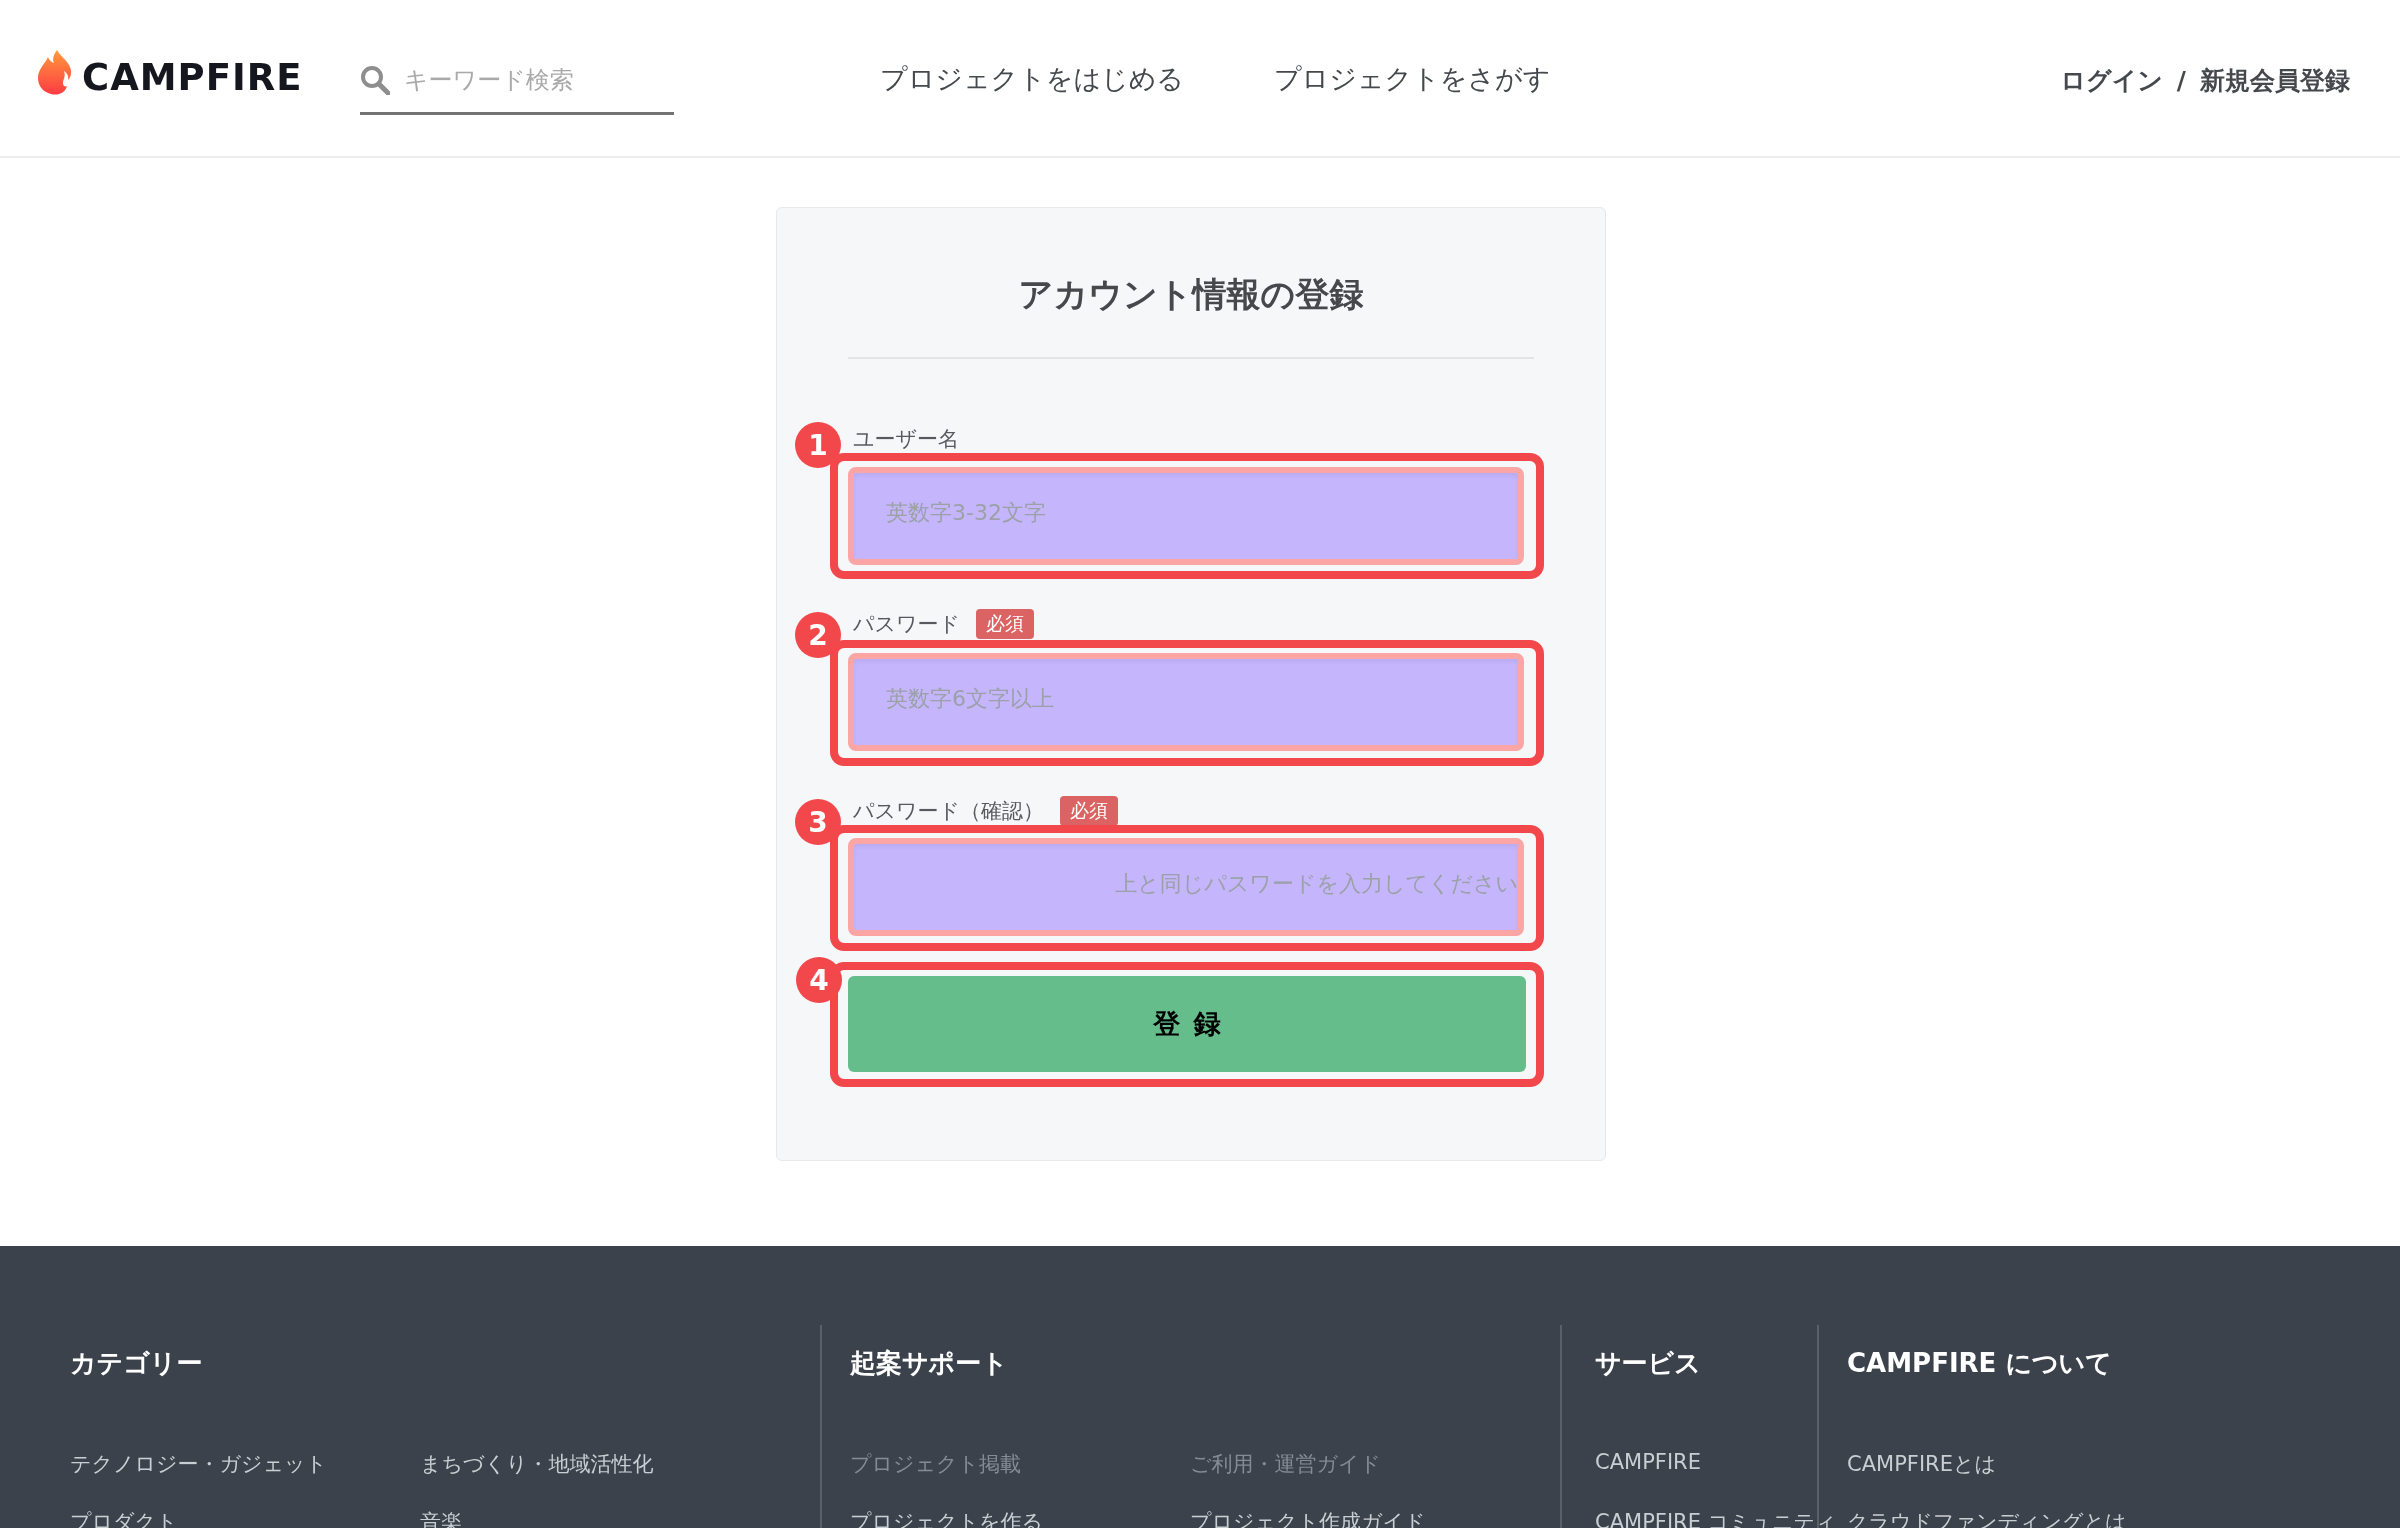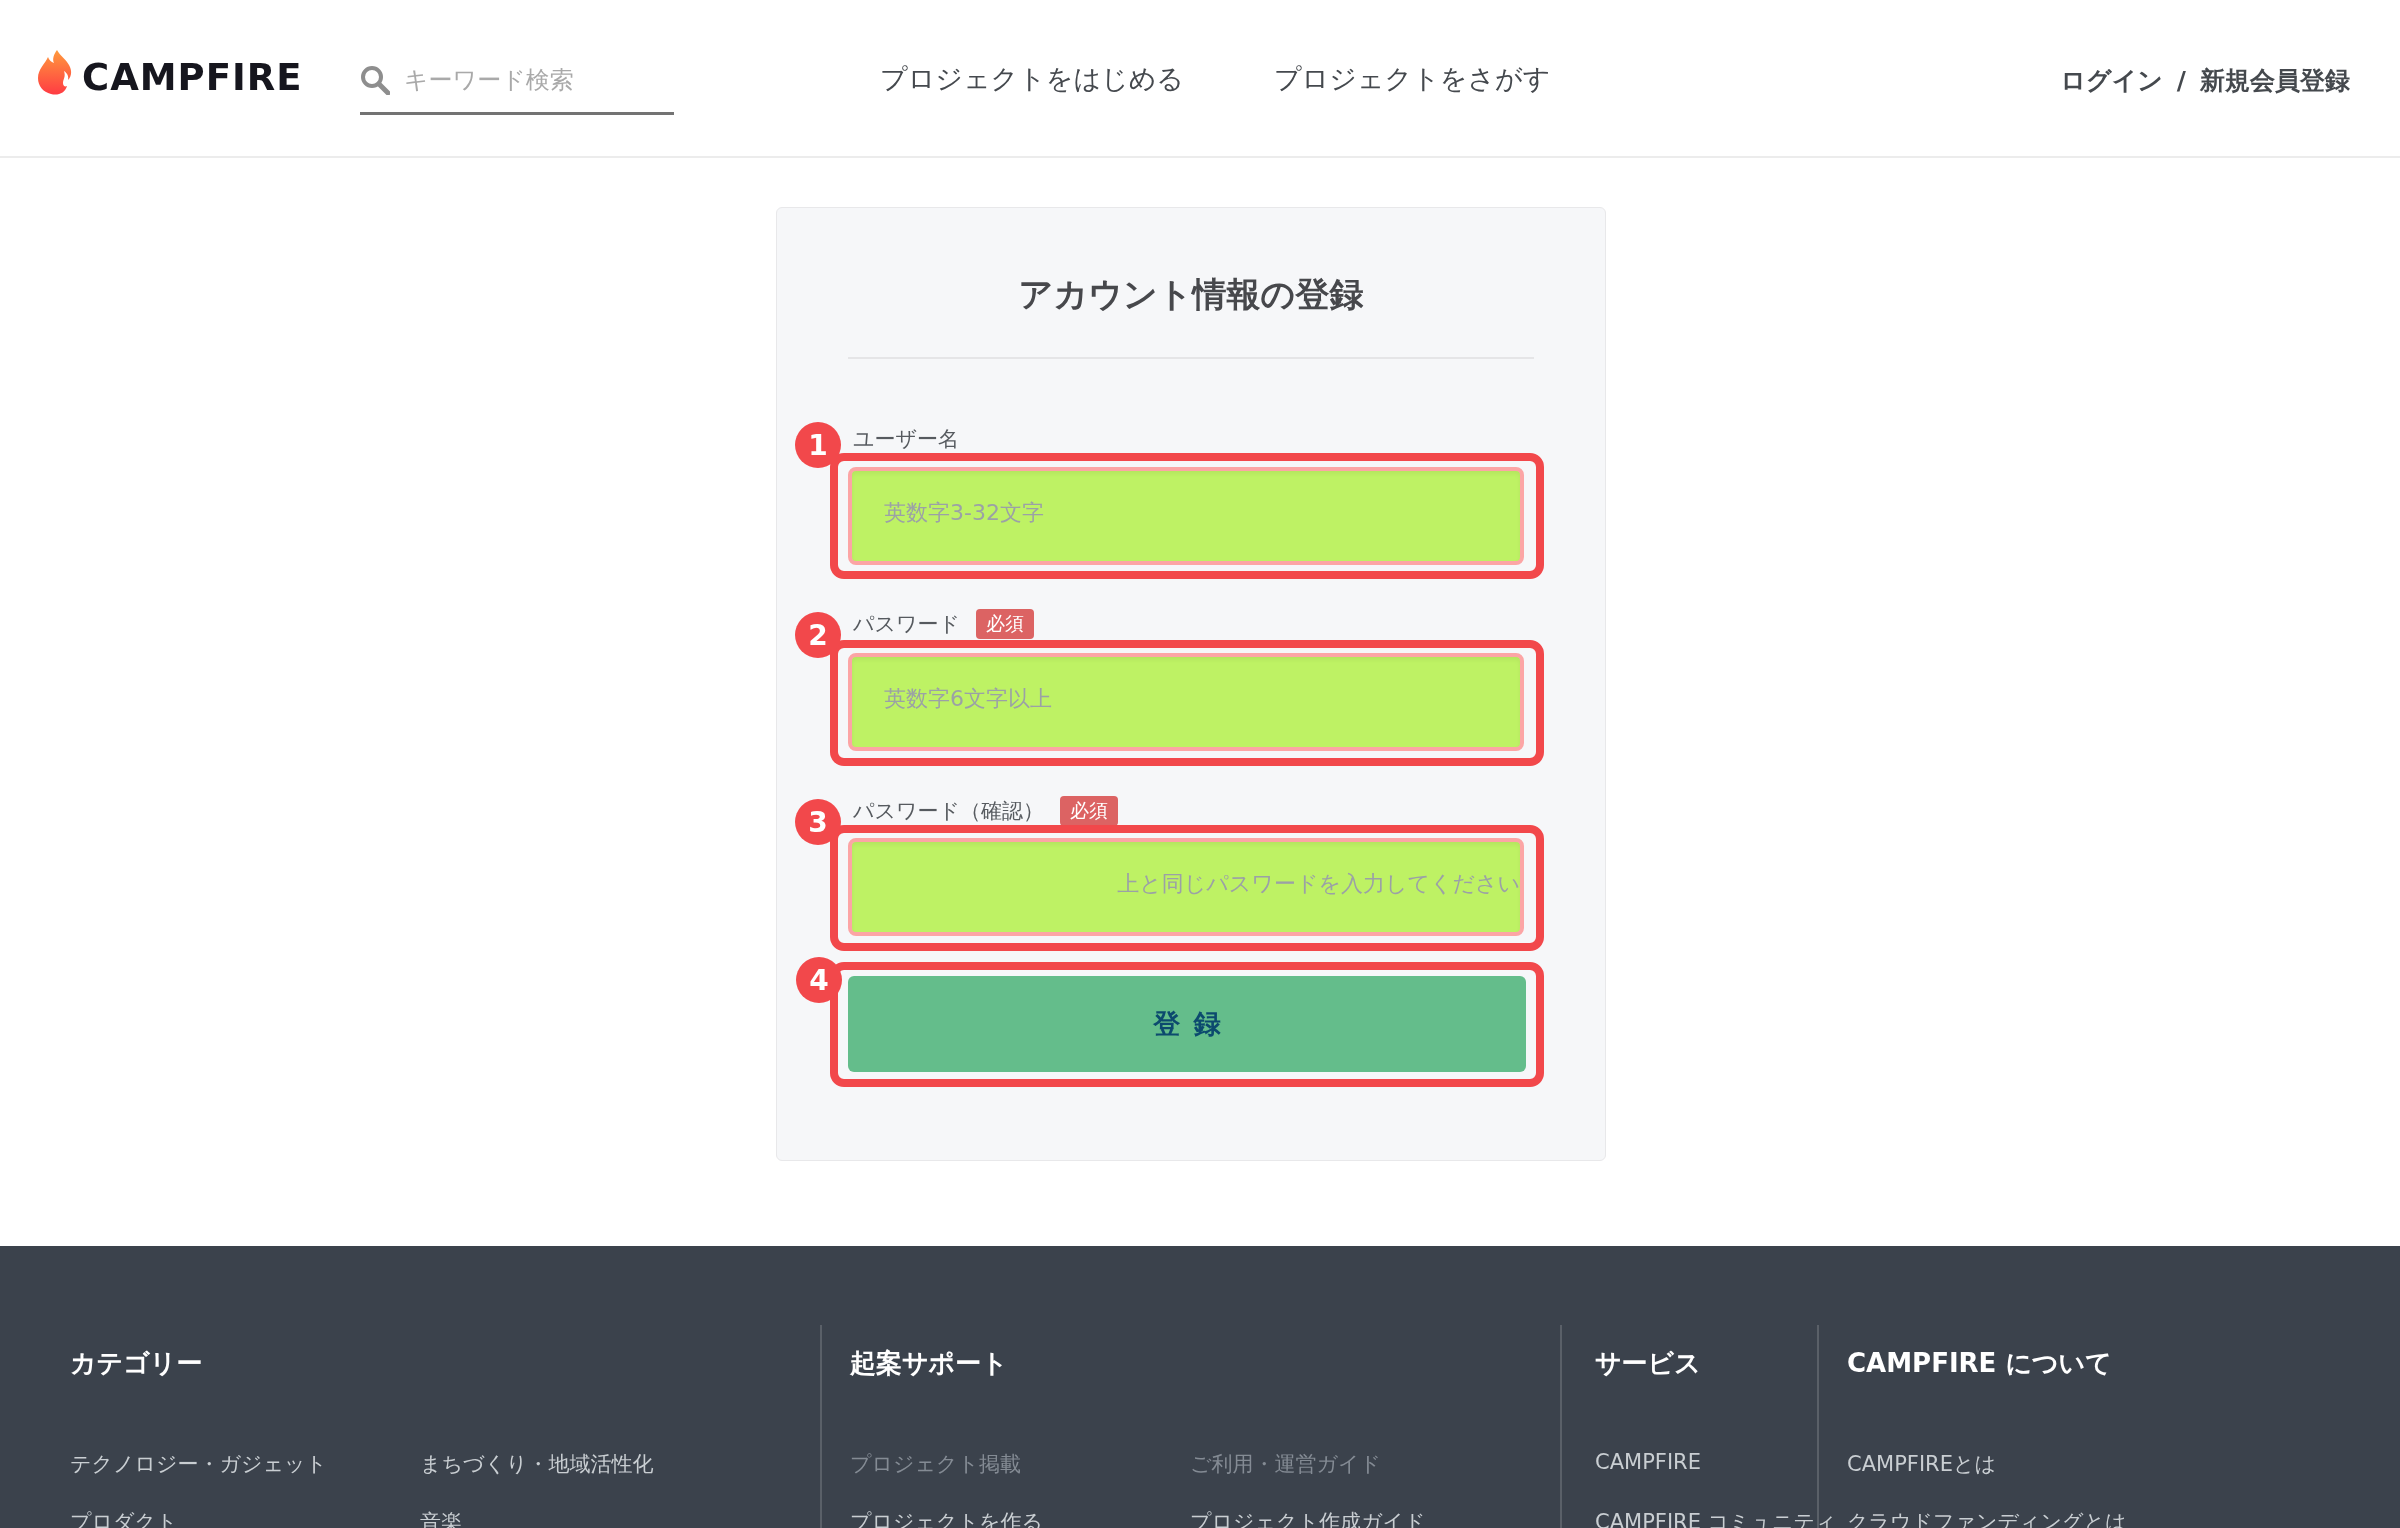--- a/index.html
+++ b/index.html
@@ -28,27 +28,27 @@
   .carddivider{position:absolute;left:848px;top:357px;width:686px;height:2px;background:#e5e5e7;}
   .labelrow{position:absolute;left:853px;display:flex;align-items:center;gap:16px;height:30px;}
   .flabel{font-size:21px;color:#565a5f;white-space:nowrap;}
   .badge{background:var(--badge_red);color:#fff;font-size:19px;line-height:1;
          padding:5px 10px 6px;border-radius:4px;white-space:nowrap;}
   .lr0{top:424px;} .lr1{top:609px;} .lr2{top:796px;}
   .ann{position:absolute;left:830px;width:714px;height:126px;box-sizing:border-box;
        border:8px solid var(--annotation_red);border-radius:14px;z-index:3;}
   .ar0{top:453px;} .ar1{top:640px;} .ar2{top:825px;} .ar3{top:962px;height:125px;}
   .tinput{position:absolute;left:848px;width:676px;height:98px;box-sizing:border-box;
-          background:#bef264;border:4px solid #fca5a5;border-radius:8px;outline:none;
+          background:#c4b5fd;border:6px solid #fca5a5;border-radius:8px;outline:none;
           box-shadow:inset 0 3px 4px rgba(0,0,0,0.05);padding:0 0 8px 32px;
           font-size:22px;color:#444;font-family:inherit;z-index:2;}
   .tinput::placeholder{color:#9ba1a6;}
   .ti0{top:467px;} .ti1{top:653px;} .ti2{top:838px;text-align:right;}
   .submitbtn{position:absolute;left:848px;top:976px;width:678px;height:96px;z-index:2;
-             background:var(--button_green);border:none;border-radius:6px;color:#0c4a6e;
+             background:var(--button_green);border:none;border-radius:6px;color:#000000;
              font-size:27px;font-weight:700;letter-spacing:0.5em;text-indent:0.5em;
              font-family:inherit;display:flex;align-items:center;justify-content:center;cursor:pointer;}
   .numc{position:absolute;width:46px;height:46px;border-radius:50%;background:var(--annotation_red);
         color:#fff;font-size:28px;font-weight:700;display:flex;align-items:center;
         justify-content:center;z-index:4;}
   .nc0{left:795px;top:422px;} .nc1{left:795px;top:612px;} .nc2{left:795px;top:799px;}
   .nc3{left:796px;top:957px;}
   
   .footer{position:absolute;left:0;top:1246px;width:2400px;height:282px;background:var(--footer_bg);}
   .fdiv{position:absolute;width:2px;top:1325px;height:203px;background:rgba(255,255,255,0.16);z-index:2;}

